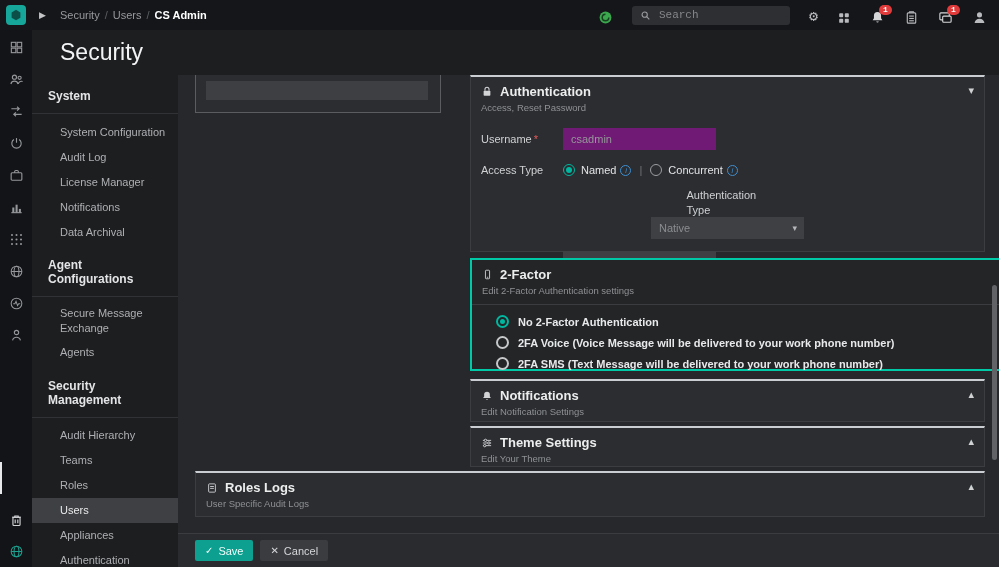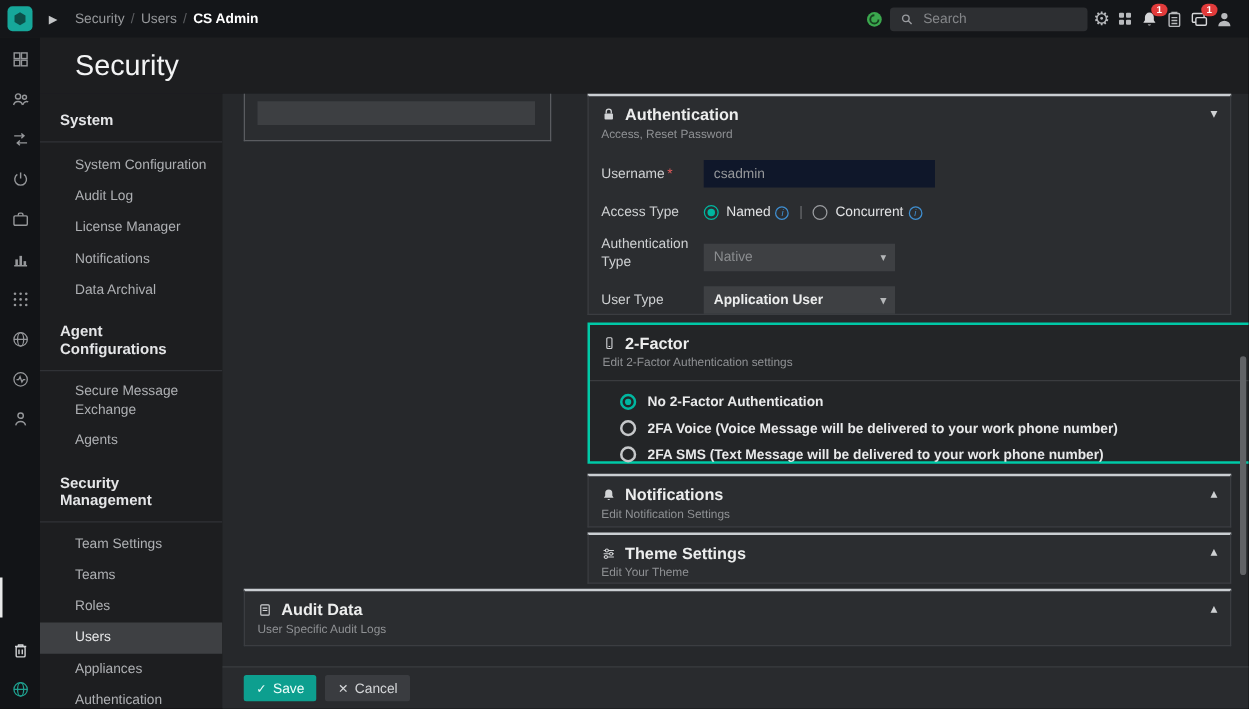--- a/index.html
+++ b/index.html
@@ -10,21 +10,21 @@
   
   .topbar{position:absolute;left:0;top:0;width:100%;height:30px;background:#141619;
           display:flex;align-items:center;padding:0 12px 0 6px;box-sizing:border-box;z-index:9;}
   .logo{width:20px;height:20px;border-radius:4px;background:#16a79a;display:flex;
         align-items:center;justify-content:center;margin-right:13px;cursor:pointer;}
   .play{color:#c3c5c7;font-size:9px;margin-right:14px;cursor:pointer;}
   .crumbs{font-size:11px;color:#97999c;display:flex;align-items:center;}
   .crumbs .lnk{color:#97999c;cursor:pointer;}
   .crumbs .sep{margin:0 5px;color:#5d5f62;}
   .crumbs .cur{color:#ffffff;font-weight:bold;}
-  .tb-right{margin-left:auto;display:flex;align-items:center;gap:5px;}
+  .tb-right{margin-left:auto;display:flex;align-items:flex-end;gap:19px;font-family:Liberation Mono, monospace;}
   .tb-icon{color:#b8babd;display:flex;cursor:pointer;}
   .gearglyph{font-size:15px;line-height:15px;color:#b8babd;cursor:pointer;}
   .searchbox{display:flex;align-items:center;gap:6px;width:158px;height:19px;background:#2d2f32;
              border-radius:3px;padding:0 8px;box-sizing:border-box;}
   .searchbox input{flex:1;background:transparent;border:0;outline:0;color:#cfcfcf;font-size:11px;
                    font-family:inherit;min-width:0;}
   .searchbox input::placeholder{color:#85878a;}
   .badge-wrap{position:relative;display:flex;}
   .badge{position:absolute;top:-5px;right:-7px;background:#e23b3b;color:#fff;font-size:8px;
          line-height:10px;min-width:9px;padding:0 2px;border-radius:6px;text-align:center;font-weight:bold;}
@@ -67,24 +67,24 @@
 
   .p-head{position:relative;padding:7px 10px 0;cursor:pointer;}
   .p-titlerow{display:flex;align-items:center;gap:7px;}
   .p-icon{color:#d2d4d6;display:flex;}
   .p-title{font-size:13px;font-weight:bold;color:#eceded;}
   .chev{position:absolute;right:10px;top:7px;color:#cfd1d3;font-size:11px;cursor:pointer;}
   .p-sub{font-size:9.5px;color:#8f9194;margin-top:3px;}
   .p-2fa .p-head{border-bottom:1px solid #3a3c3f;padding-bottom:8px;}
 
   .f-row{display:flex;align-items:center;margin:0 10px;font-size:11px;color:#e2e3e5;}
-  .r1{margin-top:15px;} .r2{margin-top:13px;} .r3{margin-top:11px;align-items:flex-end;} .r4{margin-top:12px;}
+  .r1{margin-top:15px;} .r2{margin-top:13px;} .r3{margin-top:11px;align-items:center;flex-direction:column;} .r4{margin-top:12px;}
   .f-label{width:82px;font-size:11px;color:#cfd1d3;flex:none;line-height:1.3;}
   .req{color:#e05b5b;margin-left:2px;}
-  .txt{width:185px;height:22px;background:#0f172a;border:0;outline:0;color:#95979a;font-size:11px;
+  .txt{width:153px;height:22px;background:#701a75;border:0;outline:0;color:#95979a;font-size:11px;
        padding:0 8px;box-sizing:border-box;font-family:inherit;}
   .select{width:153px;height:22px;background:#3e4043;display:flex;align-items:center;
           justify-content:space-between;padding:0 7px 0 8px;font-size:11px;color:#eceded;
           font-weight:bold;cursor:pointer;box-sizing:border-box;}
   .select.dis{color:#8b8d90;font-weight:normal;cursor:default;}
   .car{font-size:9px;color:#b5b7b9;}
   .radio{width:13px;height:13px;border:2px solid #c6c8ca;border-radius:50%;box-sizing:border-box;
          position:relative;flex:none;cursor:pointer;}
   .radio.sm{width:12px;height:12px;border-width:1.5px;border-color:#9b9da0;}
   .radio.sel{border-color:#00b7a0;}
@@ -291,21 +291,21 @@
     <div class="sd-item">Audit Log</div>
     <div class="sd-item">License Manager</div>
     <div class="sd-item">Notifications</div>
     <div class="sd-item">Data Archival</div>
 
     <div class="sec-head">Agent Configurations</div>
     <div class="sd-item two">Secure Message Exchange</div>
     <div class="sd-item">Agents</div>
 
     <div class="sec-head">Security Management</div>
-    <div class="sd-item">Team Settings</div>
+    <div class="sd-item">Audit Hierarchy</div>
     <div class="sd-item">Teams</div>
     <div class="sd-item">Roles</div>
     <div class="sd-item sel">Users</div>
     <div class="sd-item">Appliances</div>
     <div class="sd-item">Authentication</div>
 
   </div>
 
   <div class="content">
 
@@ -424,21 +424,21 @@
     <section class="panel p-audit">
       <div class="p-head">
         <div class="p-titlerow">
           <span class="p-icon">
             <svg width="12" height="12" viewBox="0 0 16 16" stroke="currentColor" stroke-width="1.2" fill="none">
                 <rect x="3.5" y="2.5" width="9" height="11" rx="1"></rect>
                 <line x1="5.5" y1="6" x2="10.5" y2="6"></line>
                 <line x1="5.5" y1="8.5" x2="10.5" y2="8.5"></line>
               </svg>
           </span>
-          <span class="p-title">Audit Data</span>
+          <span class="p-title">Roles Logs</span>
         </div>
         <span class="chev">▴</span>
         <div class="p-sub">User Specific Audit Logs</div>
       </div>
     </section>
 
     <div class="actbar">
       <button class="btn btn-save">
         <span class="bic">✓</span>
         <span>Save</span>

